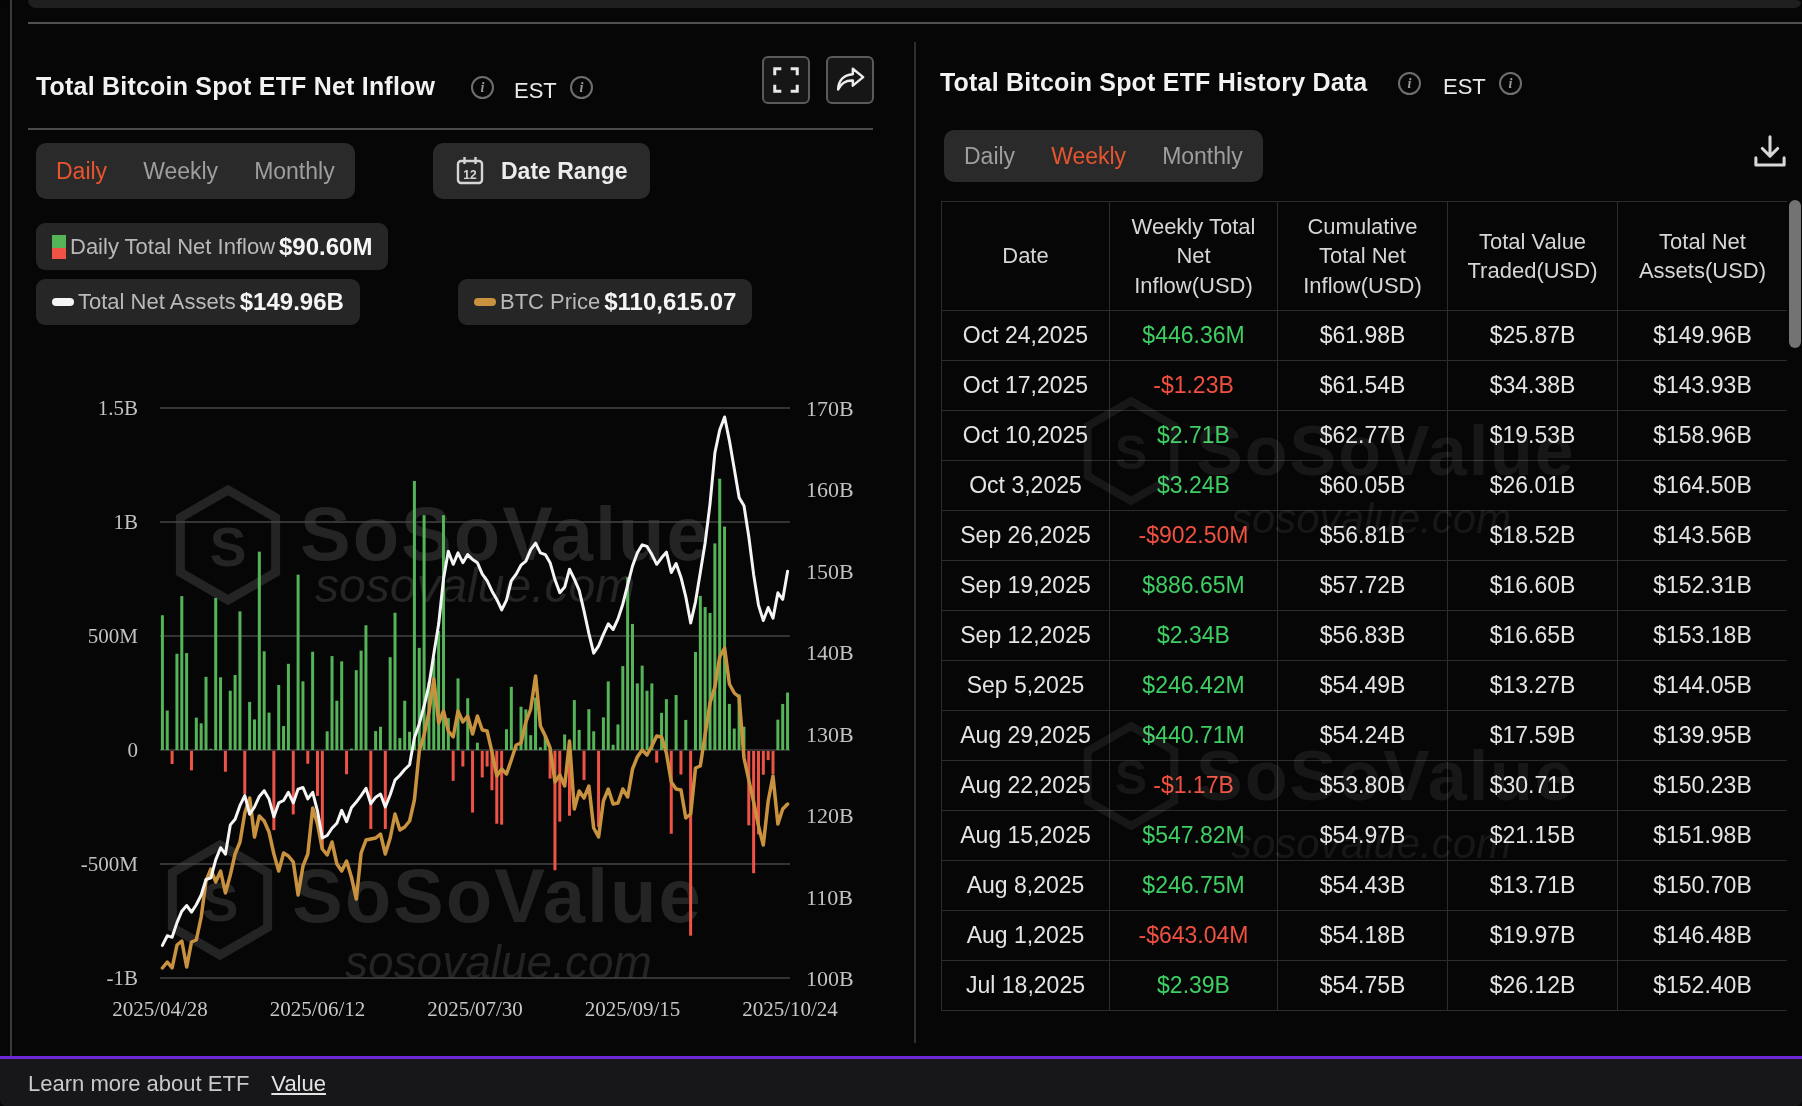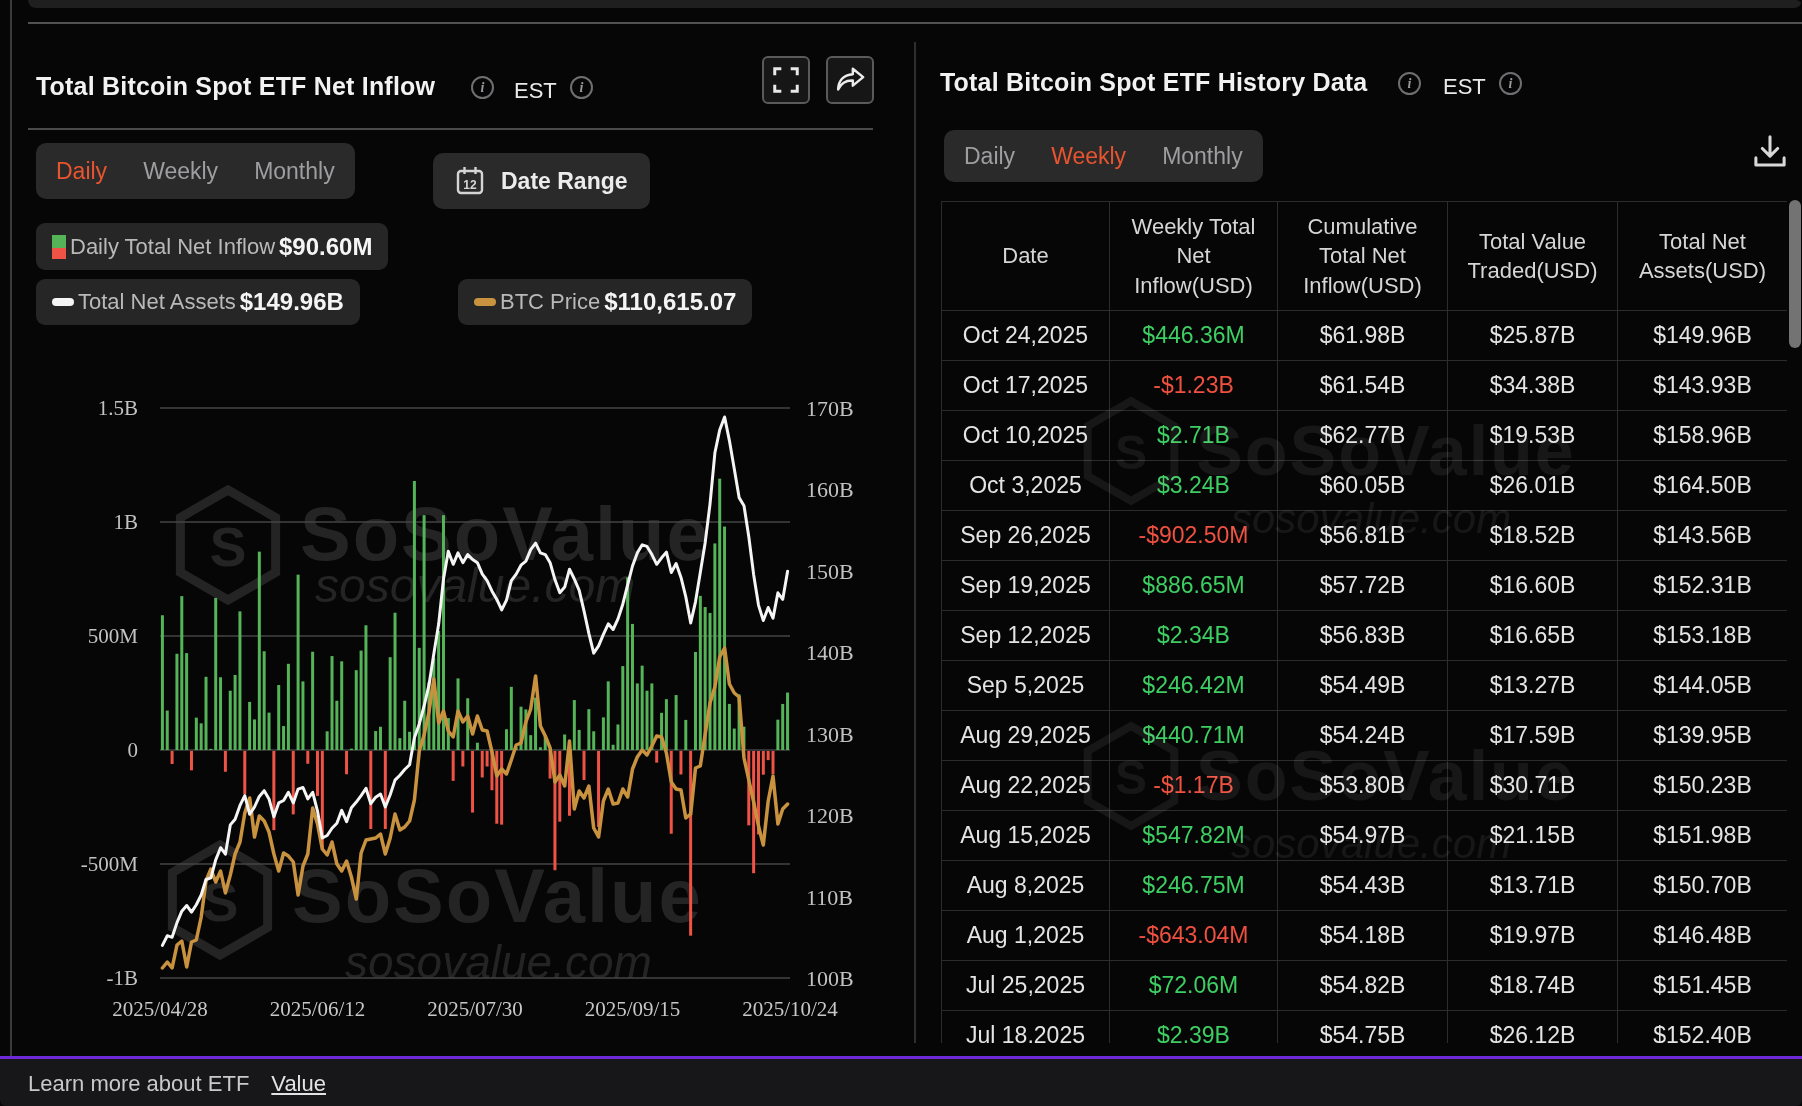--- a/index.html
+++ b/index.html
@@ -80,21 +80,21 @@
   </div>
 
   <div class="abs" style="left:28px;top:128px;width:845px;height:2px;background:#4a4a4c;"></div>
 
   <div class="abs tabgroup" style="left:36px;top:143px;height:56px;">
     <span class="tab active">Daily</span>
     <span class="tab">Weekly</span>
     <span class="tab">Monthly</span>
   </div>
 
-  <div class="abs" id="date-range" style="left:433px;top:153px;height:56px;">
+  <div class="abs" id="date-range" style="left:433px;top:143px;height:56px;">
     <svg width="30" height="32" viewBox="0 0 30 32">
       <rect x="3" y="6" width="24" height="22" rx="3" fill="none" stroke="#d5d5d5" stroke-width="2.4"></rect>
       <line x1="9.5" y1="2" x2="9.5" y2="9" stroke="#d5d5d5" stroke-width="2.4"></line>
       <line x1="20.5" y1="2" x2="20.5" y2="9" stroke="#d5d5d5" stroke-width="2.4"></line>
       <text x="15" y="24" text-anchor="middle" font-size="12" font-weight="bold" fill="#d5d5d5" font-family="Liberation Sans, sans-serif">12</text>
     </svg>
     <span>Date Range</span>
   </div>
 
   <div class="abs chip" style="left:36px;top:223px;height:47px;">
@@ -409,27 +409,20 @@
             <td>$150.70B</td>
           </tr>
           <tr>
             <td>Aug 1,2025</td>
             <td class="neg">-$643.04M</td>
             <td>$54.18B</td>
             <td>$19.97B</td>
             <td>$146.48B</td>
           </tr>
           <tr>
-            <td>Jul 25,2025</td>
-            <td class="pos">$72.06M</td>
-            <td>$54.82B</td>
-            <td>$18.74B</td>
-            <td>$151.45B</td>
-          </tr>
-          <tr>
             <td>Jul 18,2025</td>
             <td class="pos">$2.39B</td>
             <td>$54.75B</td>
             <td>$26.12B</td>
             <td>$152.40B</td>
           </tr>
         </tbody>
     </table>
   </div>
   <svg class="abs" id="table-wm" style="left:941px;top:201px;pointer-events:none;" width="846" height="842" viewBox="0 0 846 842">

